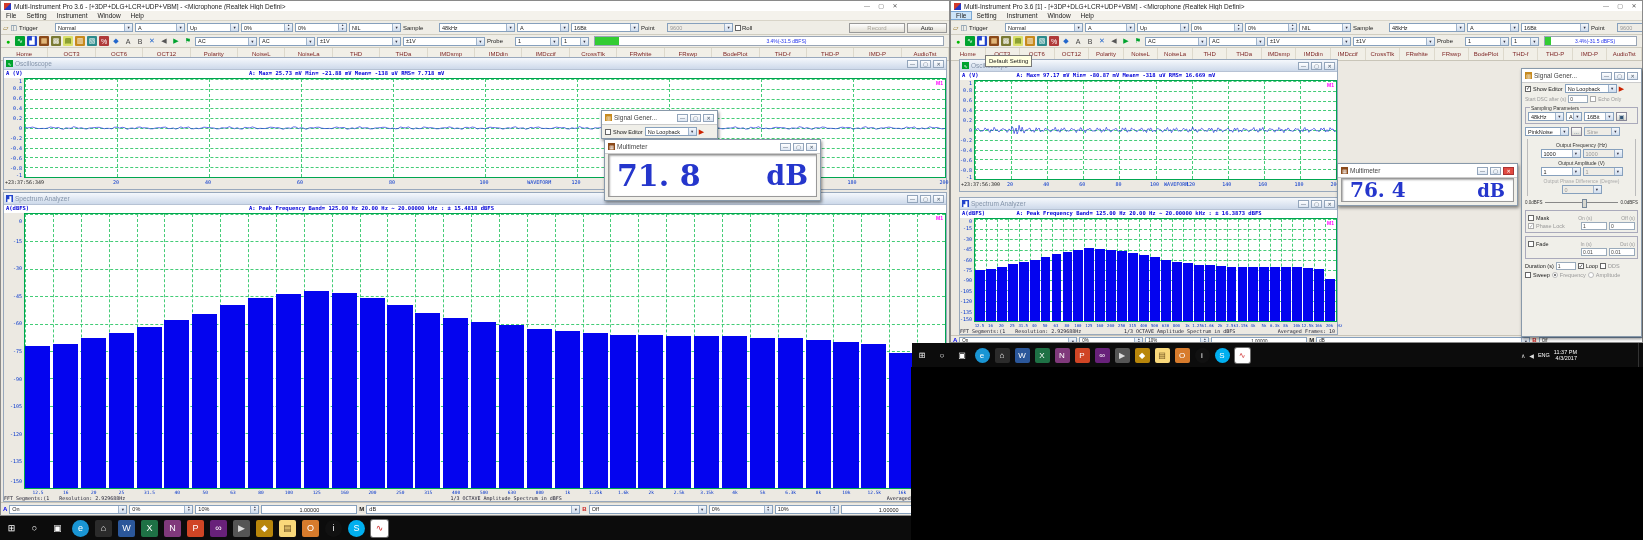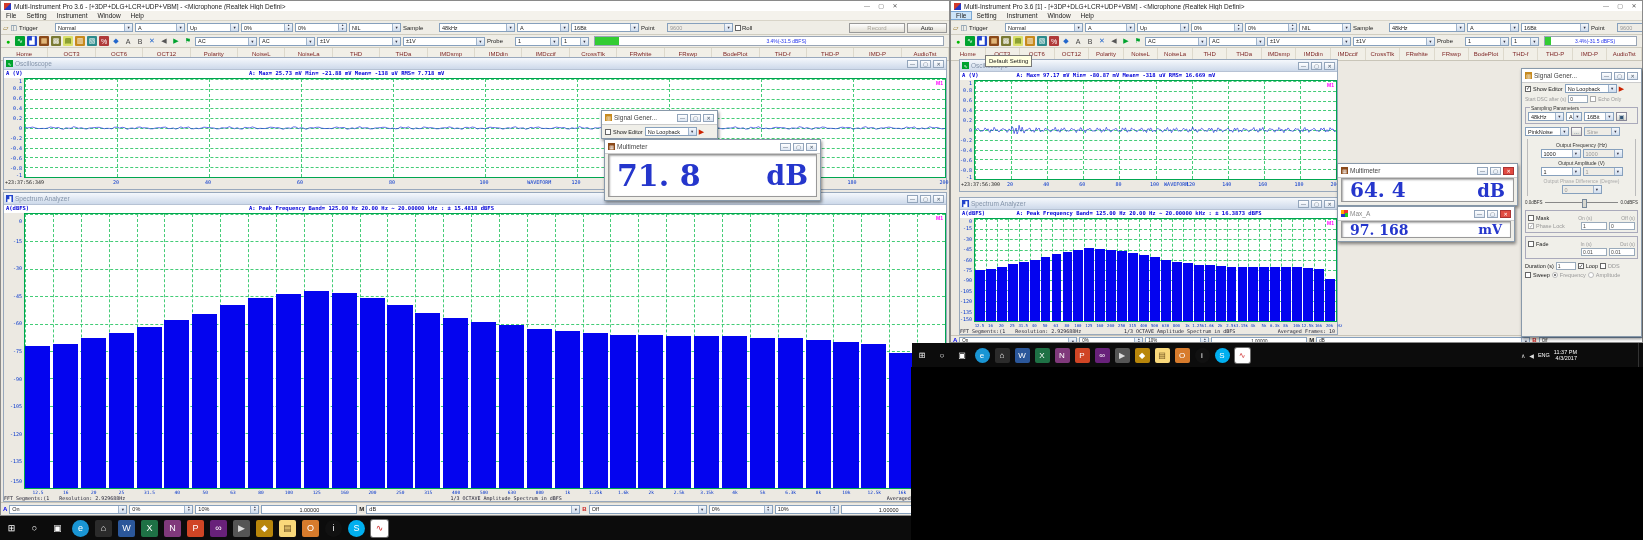--- a/index.html
+++ b/index.html
@@ -993,40 +993,25 @@
     <div class="ptitle">
       <span class="ci" style="background:#8b4a1a">▦</span>
       <span>Multimeter</span>
       <span class="cbtns">
           <span class="wb">—</span>
           <span class="wb">▢</span>
           <span class="wb red">✕</span>
         </span>
     </div>
     <div class="mmdisp">
-      <span class="mmv">64. 4</span>
+      <span class="mmv">76. 4</span>
       <span class="mmu">dB</span>
     </div>
   </div>
 
-  <div class="popup maxa">
-    <div class="ptitle">
-      <span class="maxa-ico"></span>
-      <span>Max_A</span>
-      <span class="cbtns">
-          <span class="wb">—</span>
-          <span class="wb">▢</span>
-          <span class="wb red">✕</span>
-        </span>
-    </div>
-    <div class="mmdisp">
-      <span class="mmv">97. 168</span>
-      <span class="mmu">mV</span>
-    </div>
-  </div>
 
   <div class="sgpanel">
     <div class="ptitle">
       <span class="ci" style="background:#c78a1e">▥</span>
       <span>Signal Gener...</span>
       <span class="cbtns">
           <span class="wb">—</span>
           <span class="wb">▢</span>
           <span class="wb">✕</span>
         </span>

